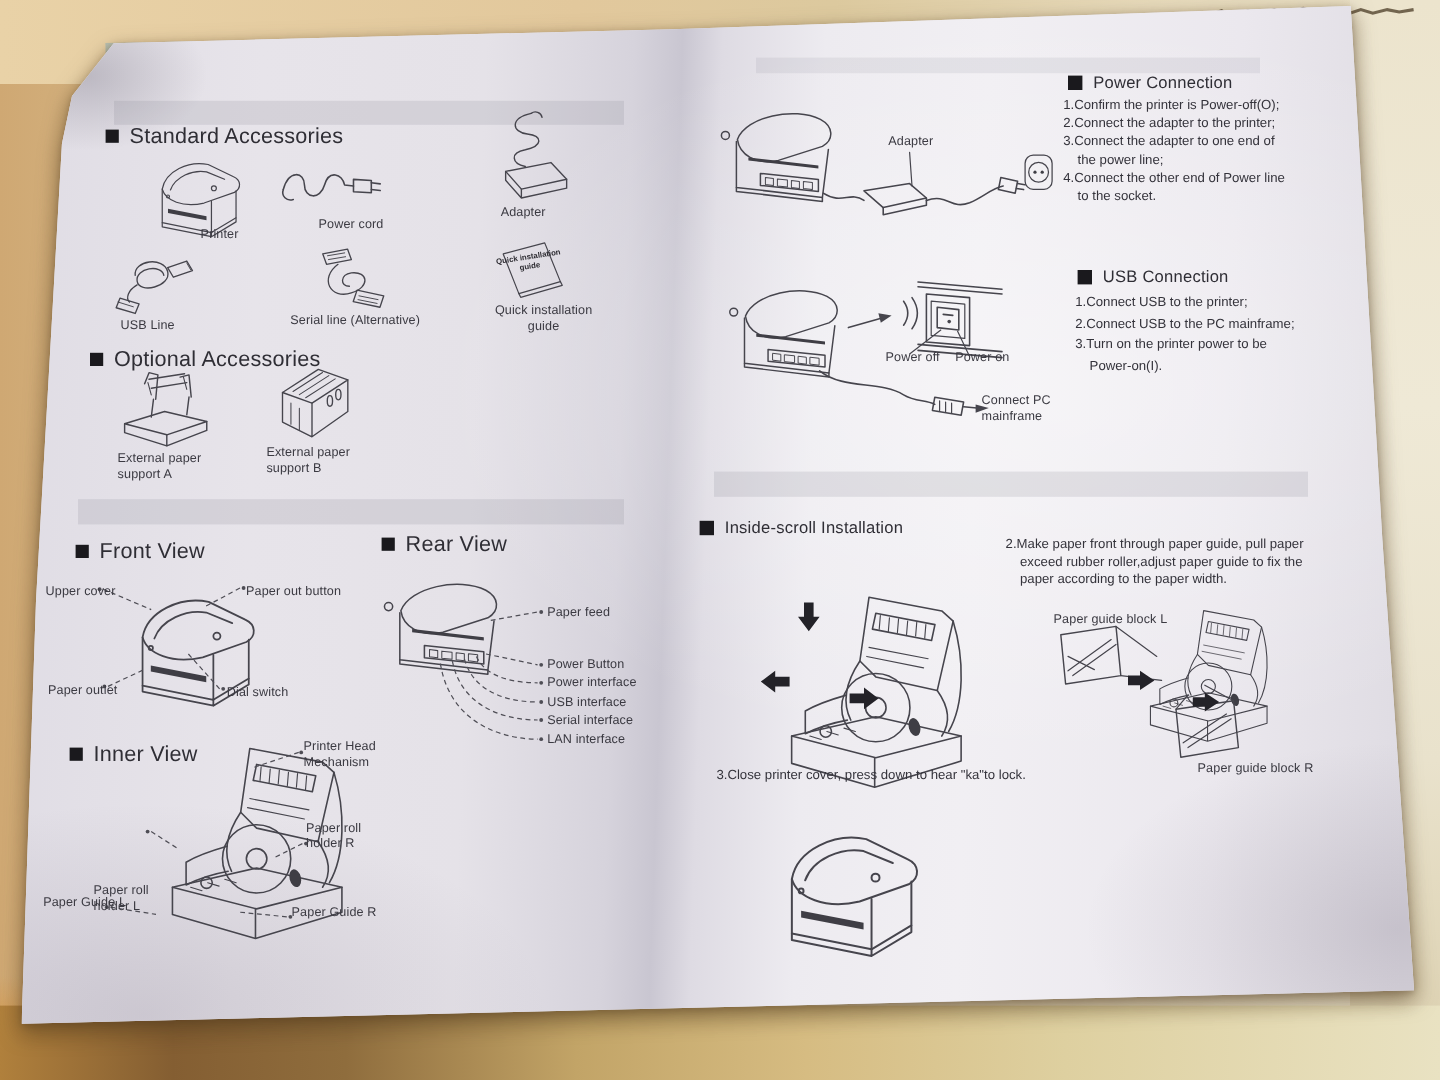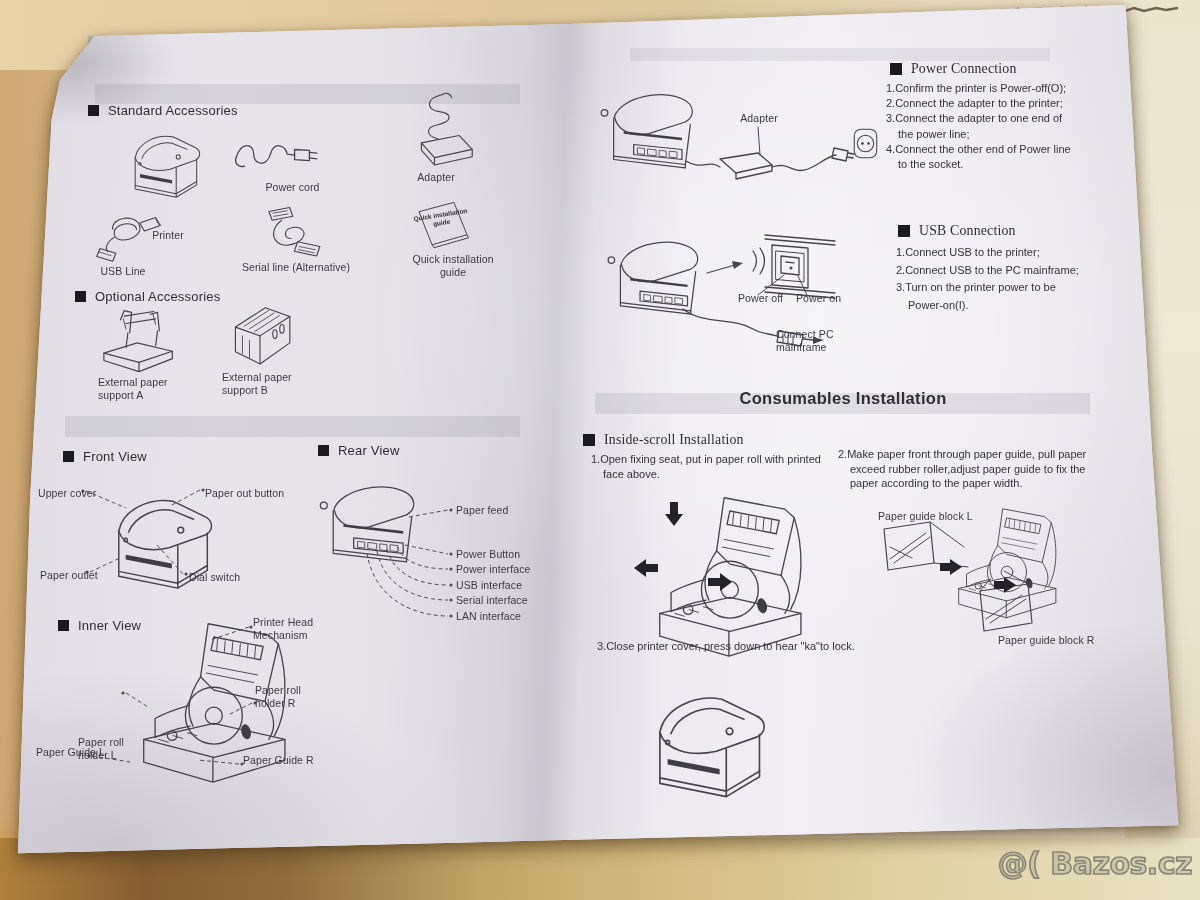--- a/index.html
+++ b/index.html
@@ -25,23 +25,23 @@
       radial-gradient(60% 50% at 72% 36%, rgba(255,255,255,.4), rgba(255,255,255,0) 70%),
       radial-gradient(40% 28% at 10% 94%, rgba(105,95,115,.2), rgba(105,95,115,0) 70%),
       radial-gradient(30% 24% at 97% 86%, rgba(110,100,120,.22), rgba(110,100,120,0) 72%),
       linear-gradient(92deg,#dfdce4 0%,#e7e4ea 18%,#e5e2e8 33%,#d6d3dc 43%,#c9c6d1 46.3%,#dedbe3 49%,#edebf0 56%,#f1eff3 67%,#ebe8ee 84%,#dfdce3 97%),
       #e9e6ec;}
   .content{position:absolute;left:0;top:0;width:1200px;height:900px;color:#3b3a42;}
   .content > div, .content > svg{position:absolute;}
   .bar{background:rgba(122,122,136,.17);}
   .bar.lite{background:rgba(122,122,136,.12);}
   .title{font-size:16.5px;font-weight:600;letter-spacing:.3px;color:#302f36;text-align:center;}
-  .sec{display:flex;align-items:center;font-size:13px;color:#2f2e35;letter-spacing:.2px;white-space:nowrap;}
+  .sec{display:flex;align-items:center;font-size:18px;color:#2f2e35;letter-spacing:.2px;white-space:nowrap;}
   .sec .sq{width:11px;height:11px;background:#1a191d;margin-right:9px;flex:none;}
-  .sec.big{font-size:13.8px;font-family:Liberation Serif, serif;}
+  .sec.big{font-size:13.8px;}
   .sec.big .sq{width:12px;height:12px;}
   .lbl{font-size:10.5px;line-height:12.5px;color:#3b3a42;letter-spacing:.1px;}
   .lbl.c{text-align:center;}
   .steps .sl{font-size:11px;line-height:15.2px;color:#34333b;white-space:nowrap;}
   .steps .ind{margin-left:12px;}
   .steps.wide .sl{line-height:17.5px;}
   .steps.tight .sl{line-height:14.5px;}
   .cover{font-size:6.5px;line-height:7.5px;font-weight:700;text-align:center;
     transform:rotate(-9deg);color:#2e2d33;}
   .watermark{position:absolute;left:980px;top:846px;width:212px;text-align:right;
@@ -185,21 +185,21 @@
     <div class="bar" style="left:95px;top:84px;width:425px;height:20px;"></div>
 
     <div class="sec" style="left:88px;top:103px;">
       <span class="sq"></span>
       <span>Standard Accessories</span>
     </div>
 
     <svg style="left:98px;top:120px;" width="140" height="82" viewBox="0 0 140 82" preserveAspectRatio="none">
       <use href="#sym-printer-closed" width="140" height="82"></use>
     </svg>
-    <div class="lbl c" style="left:133px;top:189px;width:70px;margin-top:40px;">Printer</div>
+    <div class="lbl c" style="left:148px;top:189px;width:70px;">Printer</div>
 
     <svg style="left:230px;top:130px;" width="105" height="52" viewBox="0 0 105 52" preserveAspectRatio="none">
       <use href="#sym-cord" width="105" height="52"></use>
     </svg>
     <div class="lbl c" style="left:250px;top:181px;width:85px;">Power cord</div>
 
     <svg style="left:396px;top:92px;" width="86" height="82" viewBox="0 0 86 82" preserveAspectRatio="none">
       <use href="#sym-adapter" width="86" height="82"></use>
     </svg>
     <div class="lbl c" style="left:396px;top:171px;width:80px;">Adapter</div>
@@ -374,32 +374,27 @@
         <path d="M184,106 L208,110 L206,121 L182,117 Z"></path>
         <path d="M188,109 l0,8 M193,110 l0,8 M198,111 l0,8" stroke-width="1"></path>
         <path d="M208,114 L219,115"></path>
       </g>
       <circle cx="196" cy="43" r="1.5" fill="#46454d"></circle>
       <polygon points="148,38 137,36 139,44" fill="#46454d"></polygon>
       <polygon points="229,115 218,112 218,119" fill="#46454d"></polygon>
     </svg>
     <div class="lbl" style="left:738px;top:292px;">Power off</div>
     <div class="lbl" style="left:796px;top:292px;">Power on</div>
-    <div class="lbl" style="left:776px;top:328px;width:72px;">Connect PC mainframe</div>
+    <div class="lbl" style="left:818px;top:328px;width:72px;">Connect PC mainframe</div>
 
     <div class="bar" style="left:595px;top:393px;width:495px;height:21px;"></div>
-    <div class="title" style="left:693px;top:389px;width:300px;">Consumables Installation</div>
 
     <div class="sec big" style="left:583px;top:432px;">
       <span class="sq"></span>
       <span>Inside-scroll Installation</span>
-    </div>
-    <div class="steps tight" style="left:591px;top:452px;">
-      <div class="sl">1.Open fixing seat, put in paper roll with printed</div>
-      <div class="sl ind">face above.</div>
     </div>
     <div class="steps tight" style="left:838px;top:447px;">
       <div class="sl">2.Make paper front through paper guide, pull paper</div>
       <div class="sl ind">exceed rubber roller,adjust paper guide to fix the</div>
       <div class="sl ind">paper according to the paper width.</div>
     </div>
 
     <svg style="left:612px;top:482px;" width="225" height="178" viewBox="0 0 225 178">
       <use href="#sym-printer-open" x="6" y="10" width="218" height="166"></use>
       <g fill="#232228">
@@ -429,14 +424,13 @@
 
     <div class="steps tight" style="left:597px;top:639px;">
       <div class="sl">3.Close printer cover, press down to hear "ka"to lock.</div>
     </div>
     <svg style="left:628px;top:658px;" width="170" height="160" viewBox="0 0 170 160">
       <use href="#sym-printer-closed" x="2" y="5" width="166" height="150"></use>
     </svg>
 
   </div>
 
-  <div class="watermark">@( Bazos.cz</div>
 </div>
 
 </body></html>

